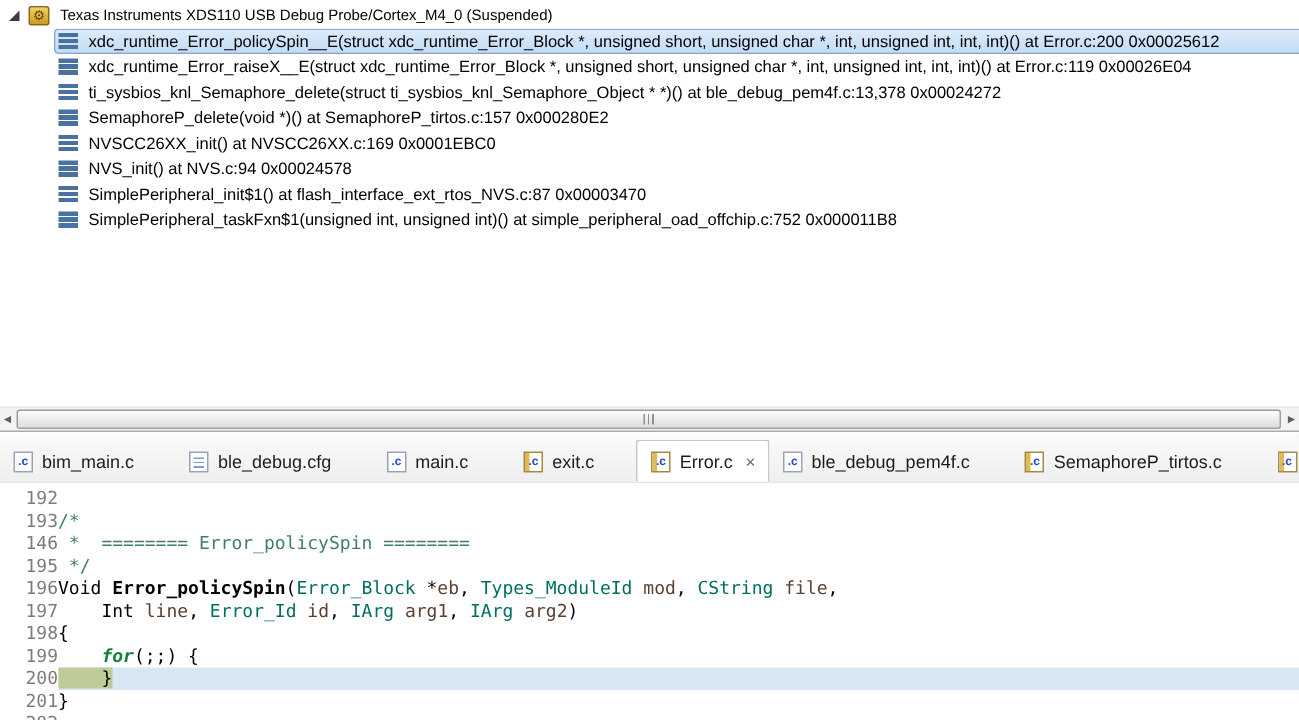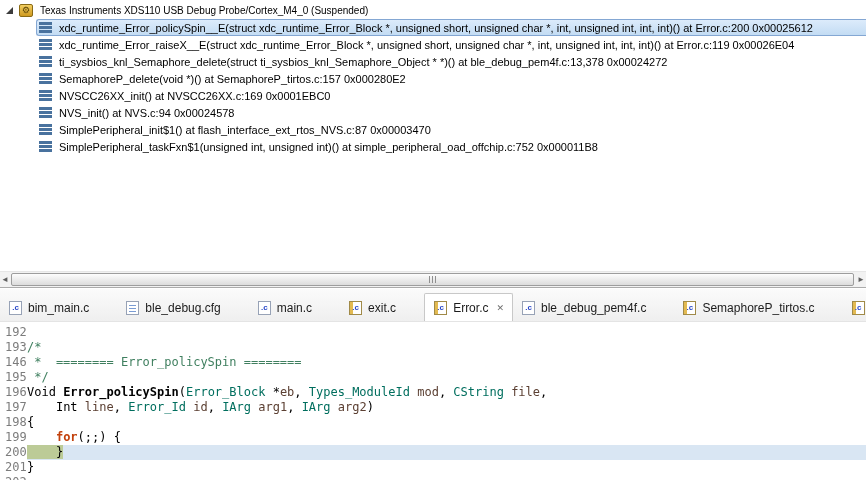--- a/index.html
+++ b/index.html
@@ -47,26 +47,26 @@
       linear-gradient(#fff 0 0) padding-box,#fff;border:1px solid #97a2b6;position:relative;}
   .ticon.cfg-file::after{content:"";position:absolute;left:2px;right:2px;top:3px;height:8px;
       background:repeating-linear-gradient(180deg,#7a9cd4 0 1px,rgba(0,0,0,0) 1px 3px);}
   .ticon.c-file-yellow{box-shadow:inset 3px 0 0 #e3ba51;border-color:#a08a48;}
   .tab-close{margin-left:8px;font-size:9px;color:#6f6f6f;line-height:10px;}
 
   
   #code-area{position:absolute;top:33px;left:0;right:0;bottom:0;padding-top:3px;overflow:hidden;
              font-family:"DejaVu Sans Mono","Liberation Mono",monospace;font-size:12px;}
   .code-line{display:flex;height:15px;line-height:15px;white-space:pre;}
-  .ln{flex:0 0 27px;padding-left:5px;color:#7c7c7c;}
+  .ln{flex:0 0 27px;padding-left:17px;color:#7c7c7c;}
   .ct{flex:1;}
   .ct.current{background:#d9e6f3;}
   .tok-pl{color:#000;}
   .tok-cm{color:#3f7f5f;}
-  .tok-kw{color:#c2410c;font-weight:bold;}
+  .tok-kw{color:#15803d;font-weight:bold;font-style:italic;}
   .tok-ty{color:#006e5e;}
   .tok-pa{color:#5c4033;}
   .tok-fn{color:#000;font-weight:bold;}
   .tok-ip{background:#bccb97;}
 </style>
 </head>
 <body>
 
 <div id="debug-pane">
   <div class="session-row">

